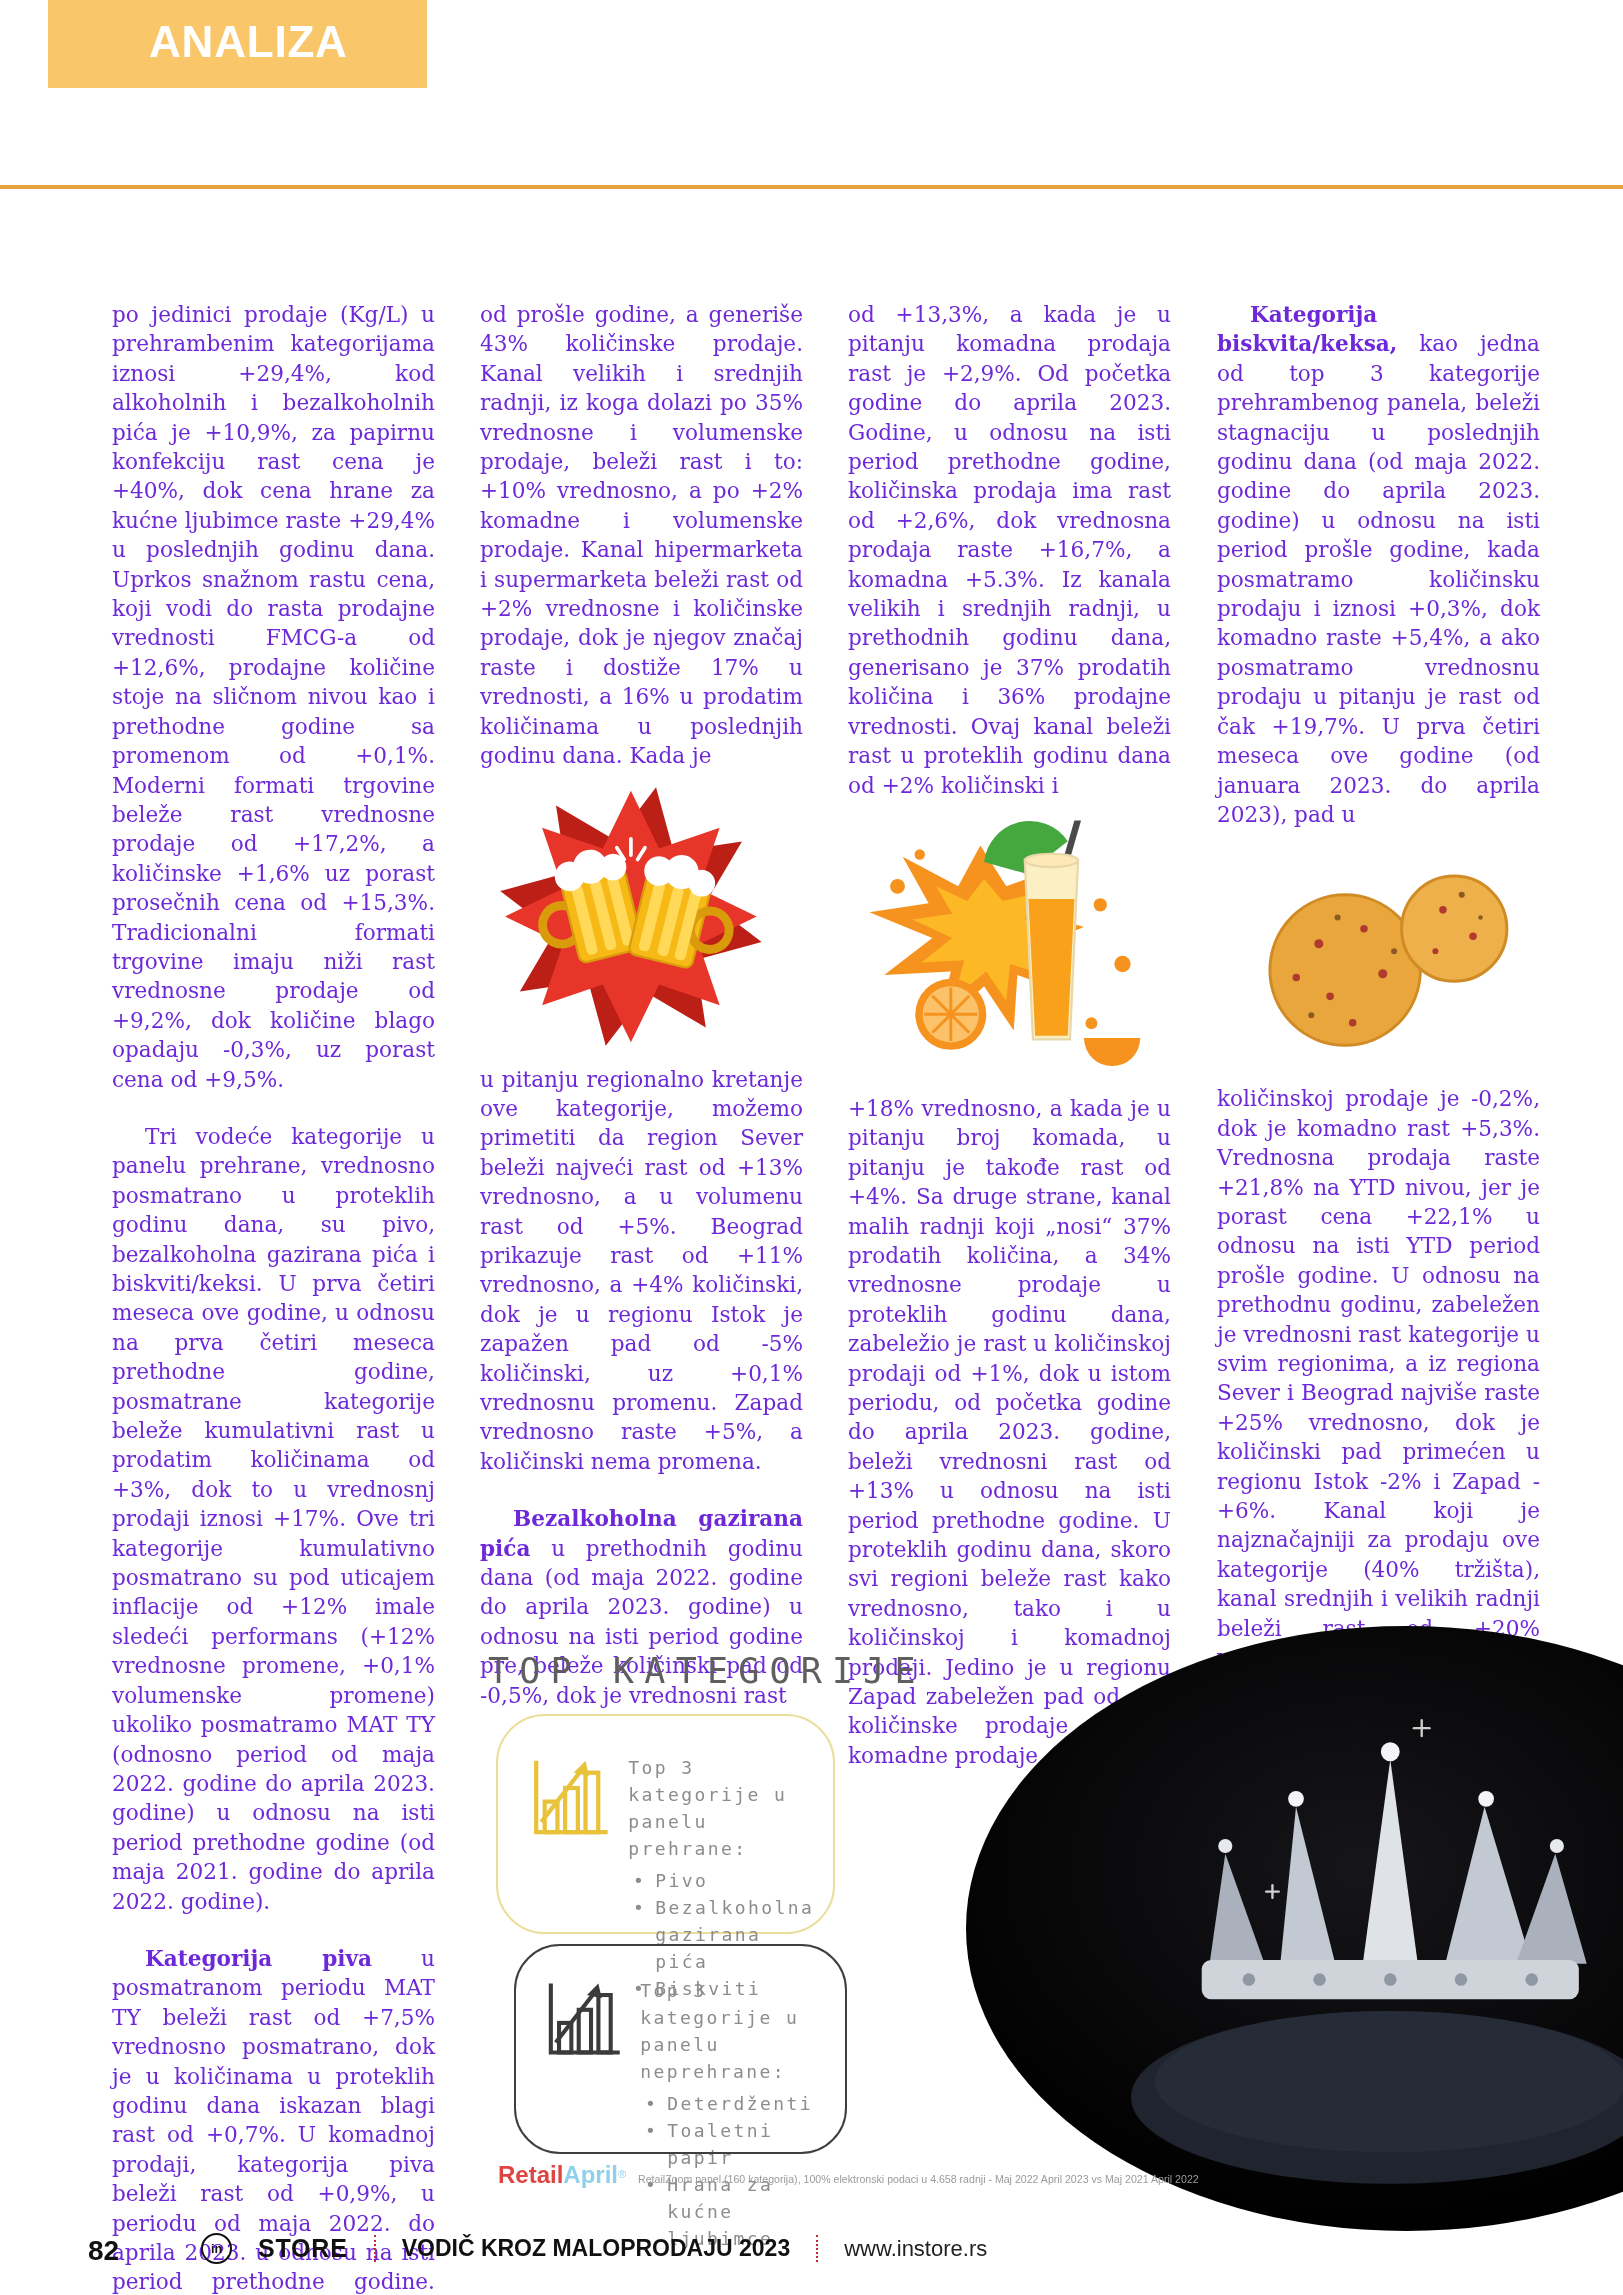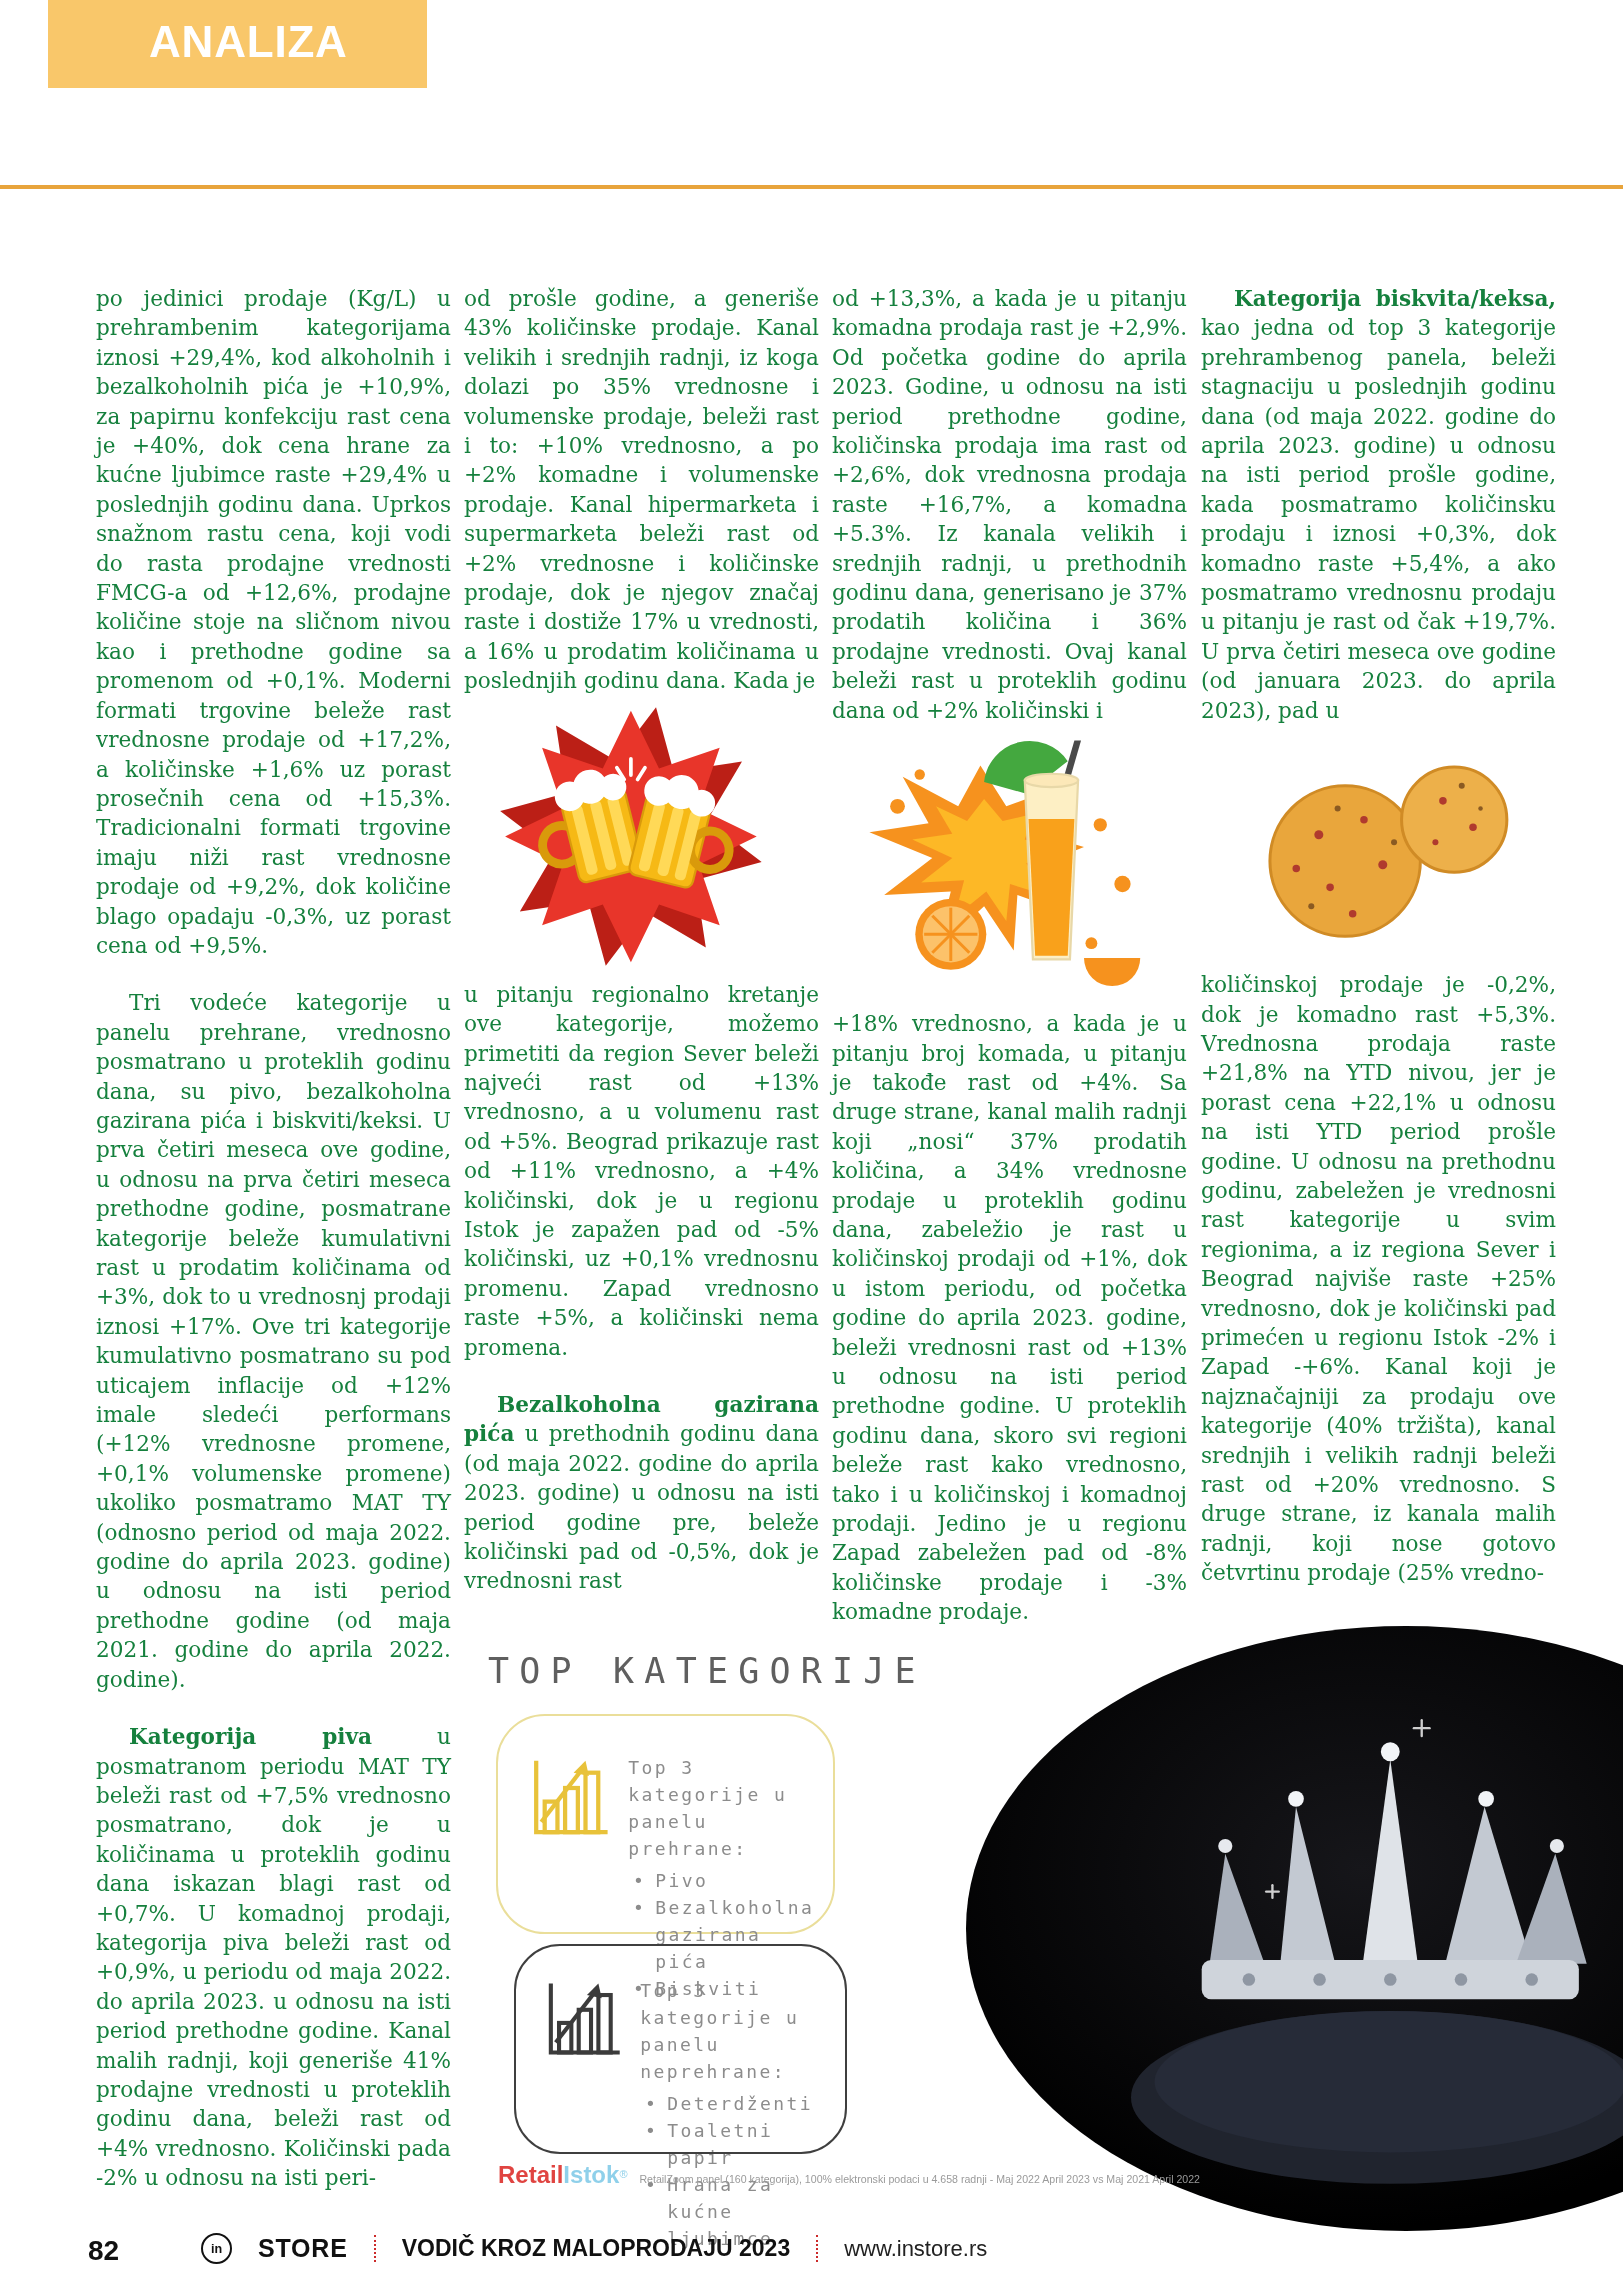--- a/index.html
+++ b/index.html
@@ -6,21 +6,21 @@
   .page{position:relative;width:1623px;height:2295px;background:#ffffff;overflow:hidden;
         font-family:"DejaVu Serif",serif;}
   
   .hdr-band{position:absolute;left:0;top:123;width:379px;height:88px;background:#F9C76A;margin-left:48px;}
   .hdr-title{position:absolute;left:101px;top:17.3px;font-family:"Liberation Sans",sans-serif;
              font-weight:bold;font-size:44px;letter-spacing:0.8px;color:#ffffff;}
   .hdr-rule{position:absolute;left:0;top:185px;width:1623px;height:3.9px;background:#E8A43C;}
   
   .col{position:absolute;top:284px;width:355px;}
   .c1{left:96px;} .c2{left:464px;} .c3{left:832px;} .c4{left:1201px;}
-  .para{margin:0;text-align:justify;font-size:21.6px;line-height:29.4px;color:#15803d;}
+  .para{margin:16px;text-align:justify;font-size:21.6px;line-height:29.4px;color:#6d28d9;}
   .gap{margin-top:28px;} .ind{text-indent:33px;}
   .para b{font-weight:bold;}
   figure{margin:11px 0;padding:0;text-align:center;}
   
   .tk-title{position:absolute;left:488px;top:1651px;font-family:"DejaVu Sans Mono",monospace;
             font-size:35px;letter-spacing:10.2px;color:#5f5f5f;}
   .tk-box{position:absolute;display:flex;align-items:flex-start;box-sizing:border-box;}
   .tk-box1{left:496px;top:1714px;width:339px;height:220px;border:2.4px solid #EADE9A;
            border-radius:49px;padding:38px 23.6px 0 28px;}
   .tk-box2{left:514px;top:1944px;width:333px;height:210px;border:2.4px solid #3F3F3F;
@@ -239,21 +239,21 @@
       <div class="tk-head">Top 3 kategorije u panelu neprehrane:</div>
       <ul class="tk-list">
         <li>Deterdženti</li>
         <li>Toaletni papir</li>
         <li>Hrana za kućne ljubimce</li>
       </ul>
     </div>
   </div>
 
   <div class="tk-src">
-    <span class="rz-r">Retail</span><span class="rz-z">Istok</span><span class="rz-reg">®</span>
+    <span class="rz-r">Retail</span><span class="rz-z">April</span><span class="rz-reg">®</span>
     <span class="rz-note">RetailZoom panel (160 kategorija), 100% elektronski podaci u 4.658 radnji - Maj 2022 April 2023 vs Maj 2021 April 2022</span>
   </div>
 
   <div class="footer">
     <span class="pgnum">82</span>
     <div class="brandrow">
       <span class="in-circ">in</span>
       <span class="store">STORE</span>
       <span class="dotsep"></span>
       <span class="guide">VODIČ KROZ MALOPRODAJU 2023</span>

